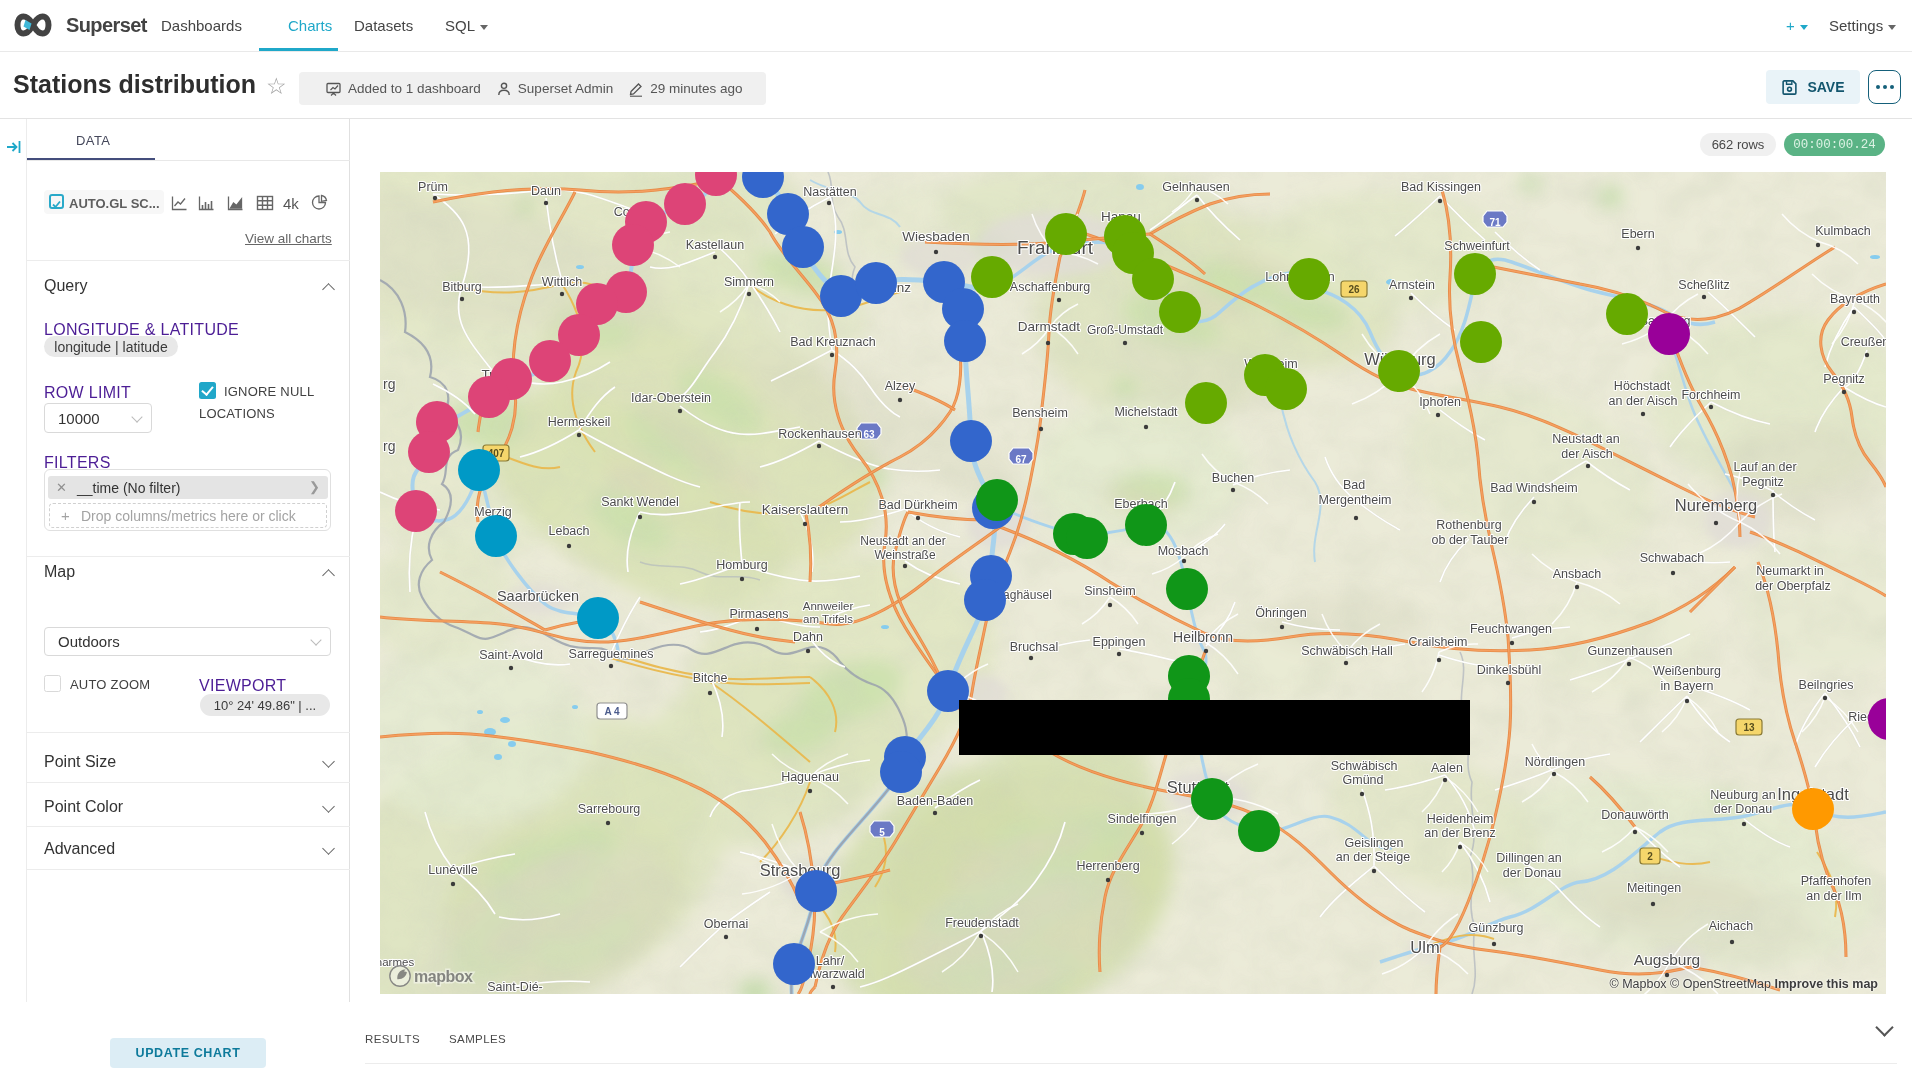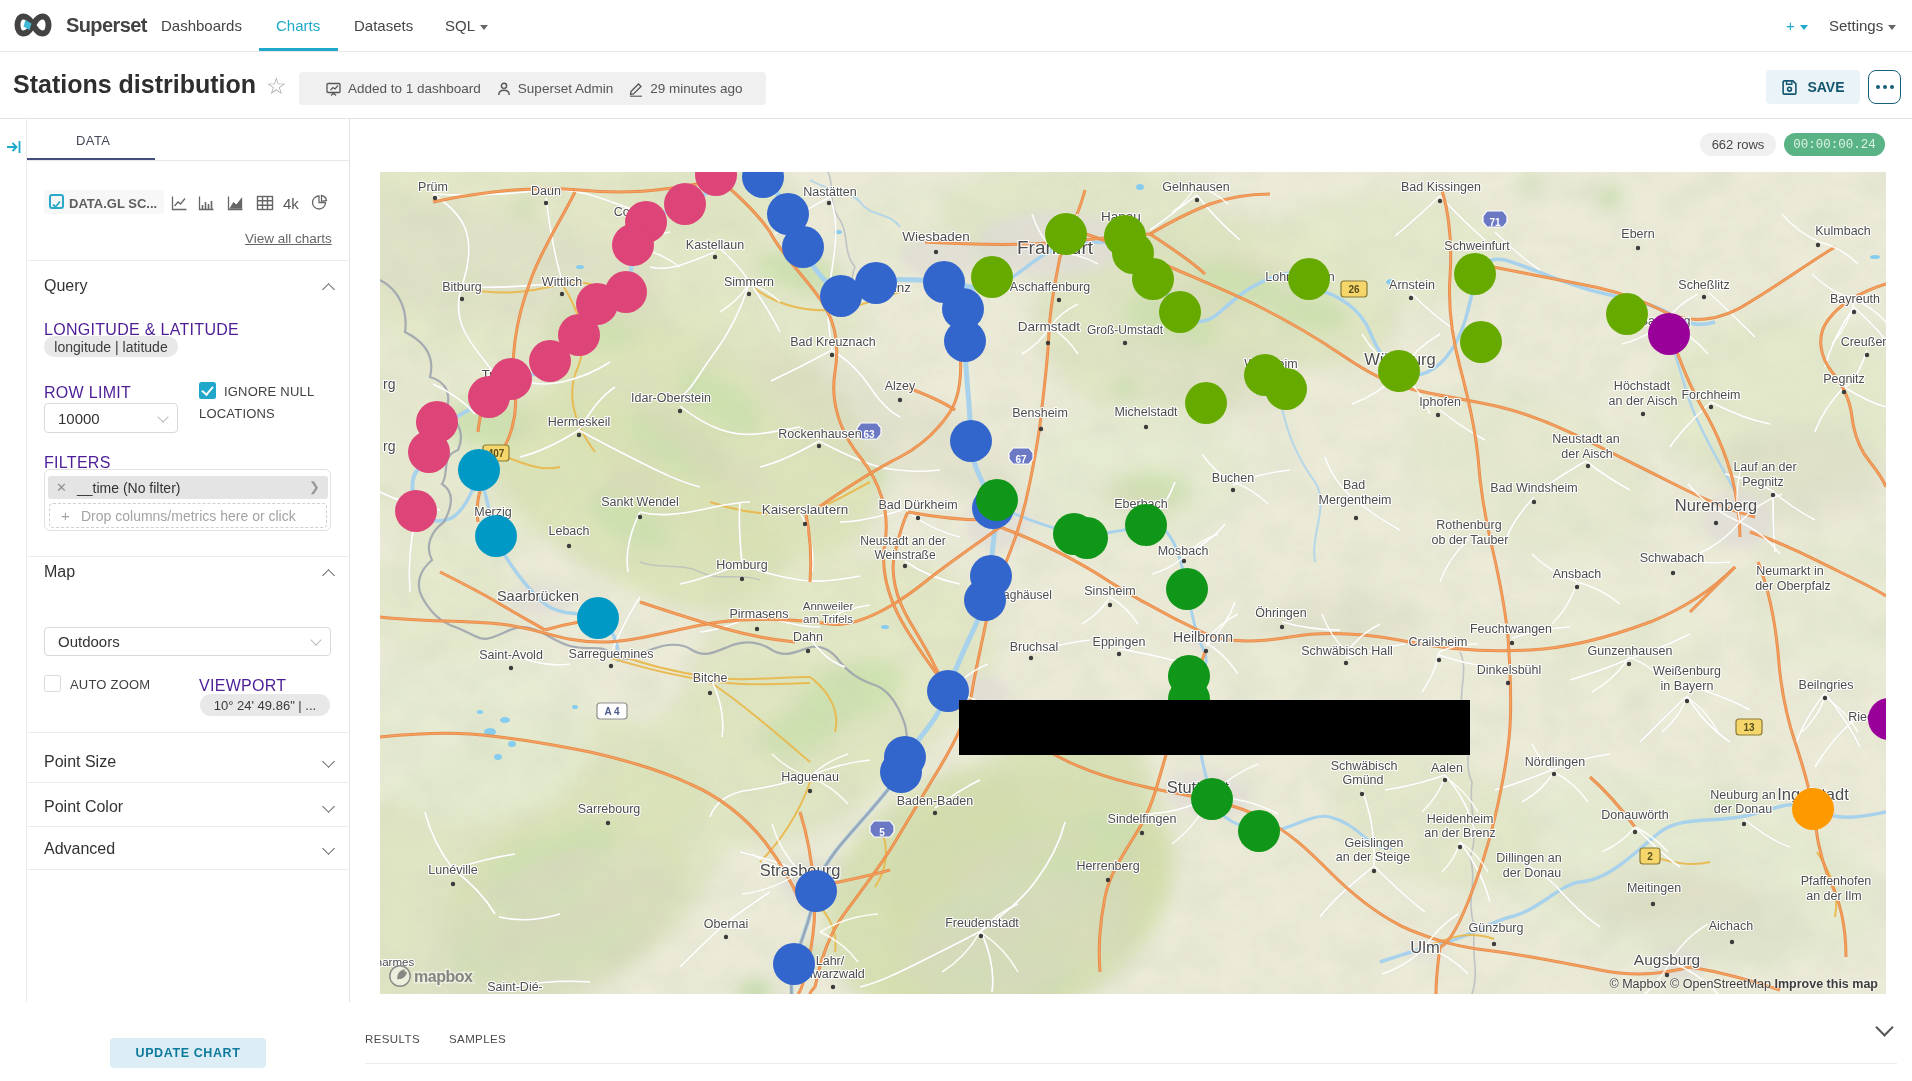--- a/index.html
+++ b/index.html
@@ -6,21 +6,21 @@
 html,body { width:1912px; height:1081px; overflow:hidden; background:#fff;
   font-family:"Liberation Sans",sans-serif; color:#333; }
 .abs { position:absolute; }
 
 
 #nav { position:absolute; left:0; top:0; width:1912px; height:52px; background:#fff;
   border-bottom:1px solid #e9e9e9; }
 #nav .brand { position:absolute; left:12px; top:11px; display:flex; align-items:center; }
 #nav .brand .word { font-size:20px; font-weight:bold; color:#434343; margin-left:12px; letter-spacing:-0.6px;}
 .navitem { position:absolute; top:17px; font-size:15px; color:#454545; }
-.navitem.active { color:#1fa8c9; }
+.navitem.active { color:#1fa8c9;margin-left:12px; }
 #charts-underline { position:absolute; left:259px; top:48px; width:79px; height:3px; background:#1fa8c9; }
 .caret { display:inline-block; width:0; height:0; border-left:4px solid transparent; border-right:4px solid transparent; border-top:5px solid #666; vertical-align:middle; margin-left:5px; }
 .caret.teal { border-top-color:#1fa8c9; }
 
 
 #chead { position:absolute; left:0; top:52px; width:1912px; height:67px; background:#fff;
   border-bottom:1px solid #e3e3e3; }
 #title { position:absolute; left:13px; top:70px; font-size:25px; font-weight:bold; color:#2e2e2e; }
 #star { position:absolute; left:266px; top:73px; color:#a2a2a2; font-size:23px; }
 #metapill { position:absolute; left:299px; top:72px; height:33px; background:#f0f0f0; border-radius:4px;
@@ -147,21 +147,21 @@
   <div id="datatab">DATA</div>
   <div id="tabline"></div>
   <div id="tabborder"></div>
 
   <div class="abs" style="left:17px; top:71px; width:120px; height:24px; background:#f7f7f7; border-radius:4px;"></div>
   <div class="abs" style="left:22px; top:75px; width:15px; height:15px; border:2px solid #29a9c9; border-radius:3px;">
     <svg width="11" height="11" viewBox="0 0 11 11">
         <path d="M2 5.5 L4.5 8 L9 2.5" stroke="#29a9c9" stroke-width="1.8" fill="none"></path>
       </svg>
   </div>
-  <div class="abs" style="left:42px; top:77px; font-size:13px; font-weight:bold; color:#5e5e5e;">DATA.GL SC...</div>
+  <div class="abs" style="left:42px; top:77px; font-size:13px; font-weight:bold; color:#5e5e5e;">AUTO.GL SC...</div>
   <svg class="abs" style="left:144px; top:76px;" width="17" height="16" viewBox="0 0 17 16" fill="none" stroke="#666" stroke-width="1.3">
     <path d="M1.5 1.5 v13 h14"></path>
       <path d="M3.5 11 l3.5-4 2.5 2 4.5-5.5"></path>
   </svg>
   <svg class="abs" style="left:171px; top:76px;" width="17" height="16" viewBox="0 0 17 16" fill="none" stroke="#666" stroke-width="1.3">
     <path d="M1.5 1.5 v13 h14"></path>
       <path d="M4.5 14 v-4 M7.5 14 v-7 M10.5 14 v-5 M13.5 14 v-8" stroke-width="1.6"></path>
   </svg>
   <svg class="abs" style="left:200px; top:76px;" width="17" height="16" viewBox="0 0 17 16" fill="none" stroke="#666" stroke-width="1.3">
     <path d="M1.5 1.5 v13 h14"></path>
@@ -178,21 +178,21 @@
   </svg>
   <div class="abs" style="left:218px; top:112px; font-size:13.5px; color:#666; text-decoration:underline;">View all charts</div>
 
   <div class="divider" style="top:141px;"></div>
 
   <div class="sechead" style="top:158px;">Query</div>
   <div class="chev up" style="top:166px;"></div>
   <div class="ctl-label" style="top:202px;">LONGITUDE &amp; LATITUDE</div>
   <div class="pill" style="left:17px; top:217px; width:134px; height:21px;">longitude | latitude</div>
   <div class="ctl-label" style="top:265px;">ROW LIMIT</div>
-  <div class="selectbox" style="left:17px; top:284px; width:134px; height:30px;">10000<span class="sv"></span></div>
+  <div class="selectbox" style="left:17px; top:284px; width:108px; height:30px;">10000<span class="sv"></span></div>
   <div class="cb on" style="left:172px; top:263px;"></div>
   <div class="cblabel" style="left:197px; top:265px;">IGNORE NULL</div>
   <div class="cblabel" style="left:172px; top:287px;">LOCATIONS</div>
   <div class="ctl-label" style="top:335px;">FILTERS</div>
   <div class="abs" style="left:17px; top:350px; width:287px; height:62px; border:1px solid #e0e0e0; border-radius:6px;"></div>
   <div class="abs" style="left:21px; top:357px; width:280px; height:23px; background:#e4e4e4; border-radius:3px;">
     <span class="abs" style="left:8px; top:4px; color:#8f8f8f; font-size:13px;">✕</span>
     <span class="abs" style="left:29px; top:4px; font-size:14px; color:#333;">__time (No filter)</span>
     <span class="abs" style="right:8px; top:3px; color:#999; font-size:13px;">❯</span>
   </div>

